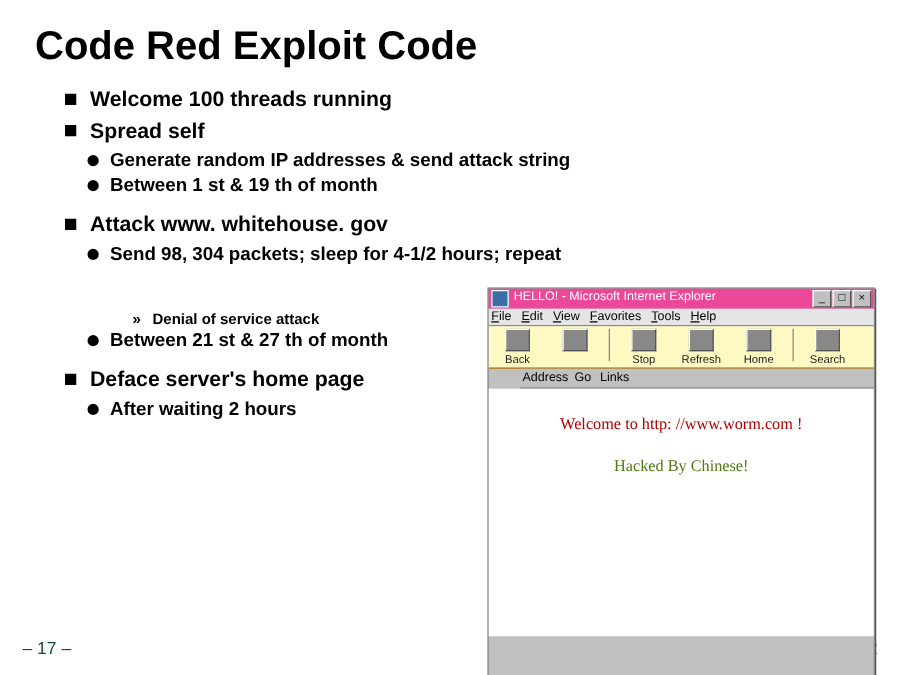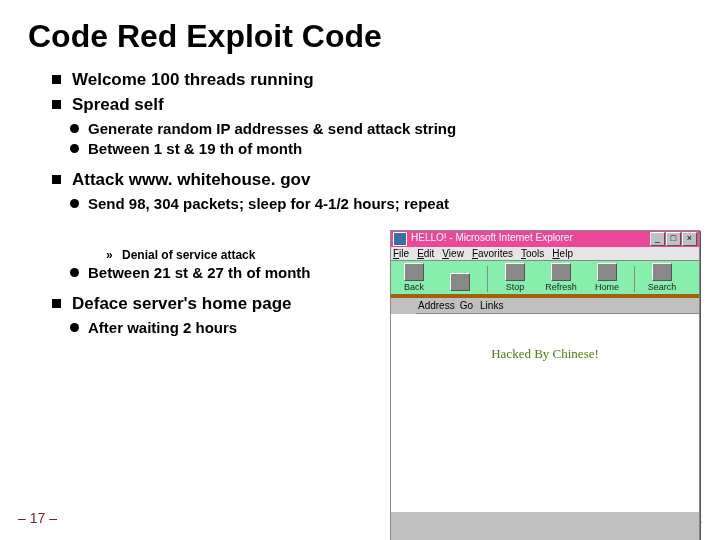--- a/index.html
+++ b/index.html
@@ -88,21 +88,21 @@
     content: "»";
     position: absolute;
     left: 0;
     top: 0;
   }
   .footer-left {
     position: absolute;
     left: 18px;
     bottom: 14px;
     font-size: 14px;
-    color: #7f1d1d;
+    color: #14532d;
   }
   .footer-right {
     position: absolute;
     right: 18px;
     bottom: 14px;
     font-size: 14px;
     color: #000;
   }
 
   
@@ -145,25 +145,25 @@
     display: flex;
     background: #e5e5e5;
     padding: 1px 2px;
     border-bottom: 1px solid #888;
     font-size: 10px;
     gap: 8px;
   }
   .menubar span:first-letter { text-decoration: underline; }
   .toolbar {
     display: flex;
-    background: #86efac;
+    background: #fef9c3;
     padding: 2px 2px;
-    border-bottom: 4px solid #a16207;
+    border-bottom: 1px solid #a16207;
     gap: 4px;
-    align-items: flex-end;
+    align-items: flex-start;
   }
   .tbtn {
     width: 42px;
     text-align: center;
     font-size: 9px;
     color: #222;
   }
   .tbtn .ticon {
     width: 18px; height: 16px;
     margin: 0 auto 1px auto;
@@ -287,20 +287,21 @@
       <div class="tbtn"><div class="ticon"></div><span>Home</span></div>
       <div class="sep"></div>
       <div class="tbtn"><div class="ticon"></div><span>Search</span></div>
     </div>
     <div class="addrbar">
       <span>Address</span>
       <span class="go">Go</span>
       <span class="links">Links</span>
     </div>
     <div class="page">
+      <div class="line1">Welcome to http: //www.worm.com !</div>
       <div class="line2">Hacked By Chinese!</div>
     </div>
     <div class="statusbar">
       <div class="cell">Done</div>
       <div class="cell">My Computer</div>
     </div>
   </div>
 </div>
 
 </body></html>

